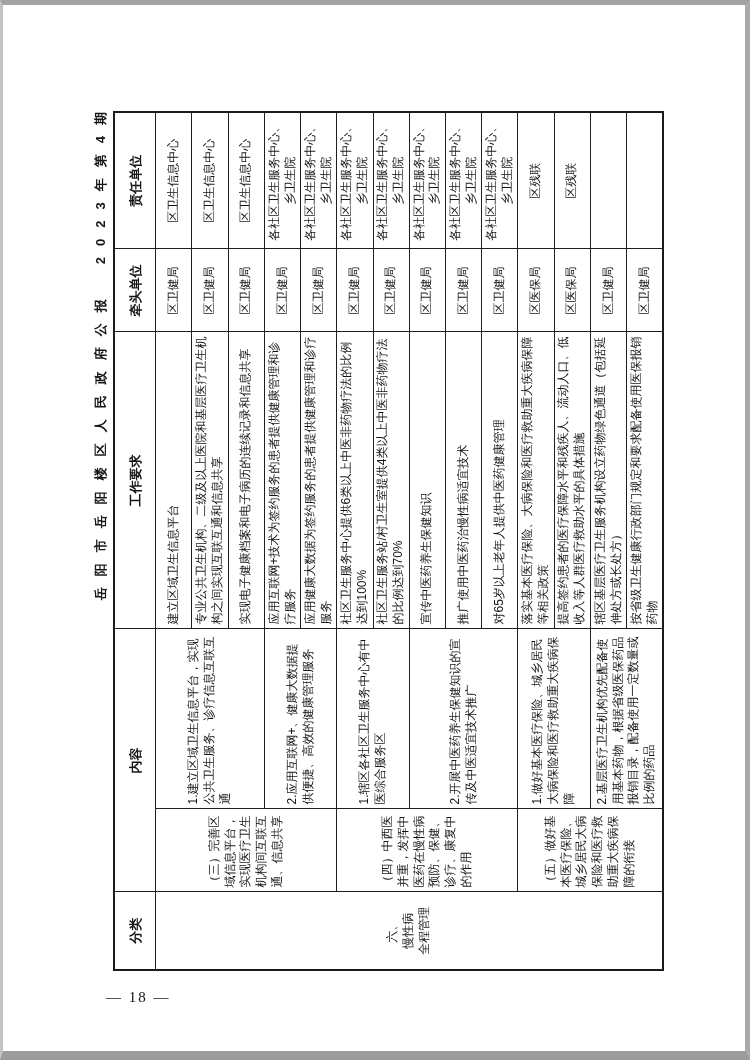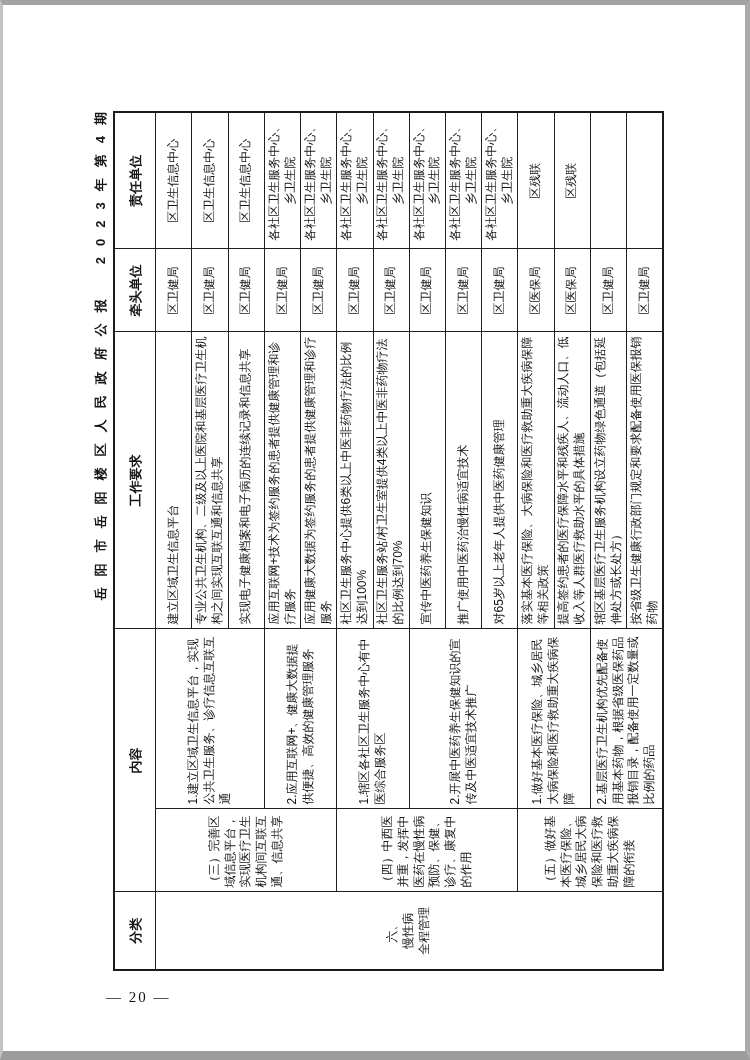--- a/index.html
+++ b/index.html
@@ -206,14 +206,14 @@
         <tr class="data">
           <td class="req">按省级卫生健康行政部门规定和要求配备使用医保报销药物</td>
           <td class="unit">区卫健局</td>
           <td class="unit"></td>
         </tr>
       </tbody>
         </table>
     </div>
   </div>
 
-  <div class="page-number">— 20 —</div>
+  <div class="page-number">— 18 —</div>
 </div>
 
 </body></html>

